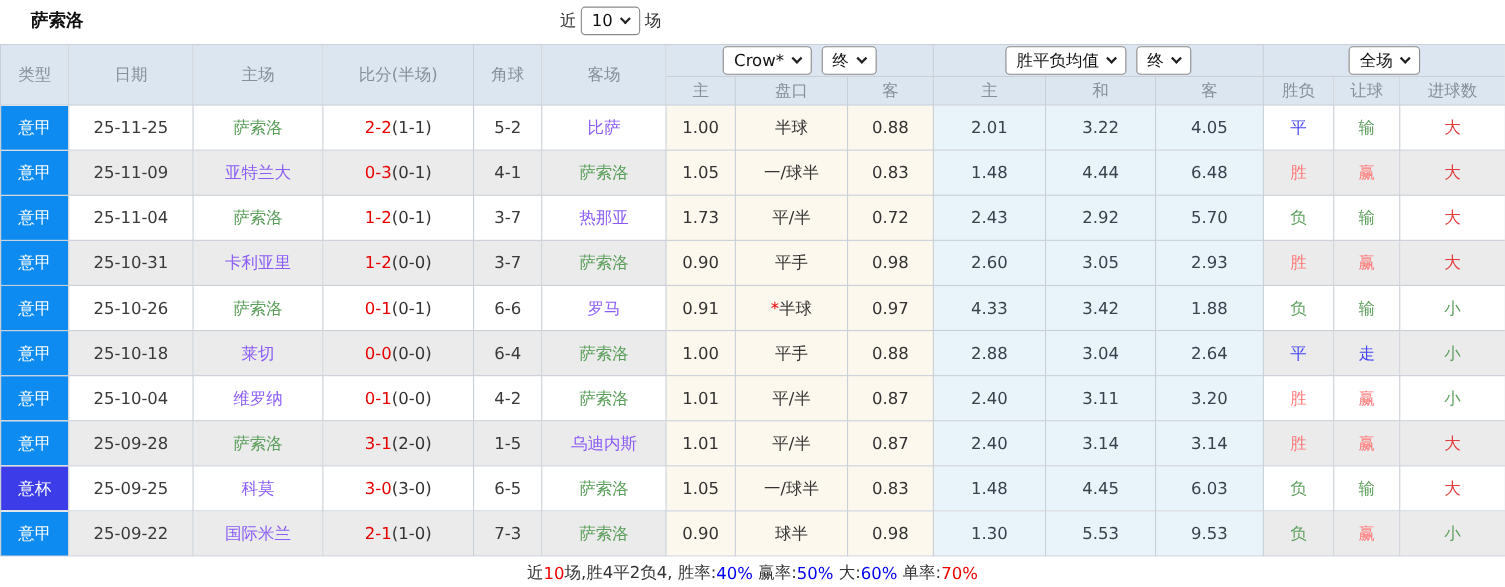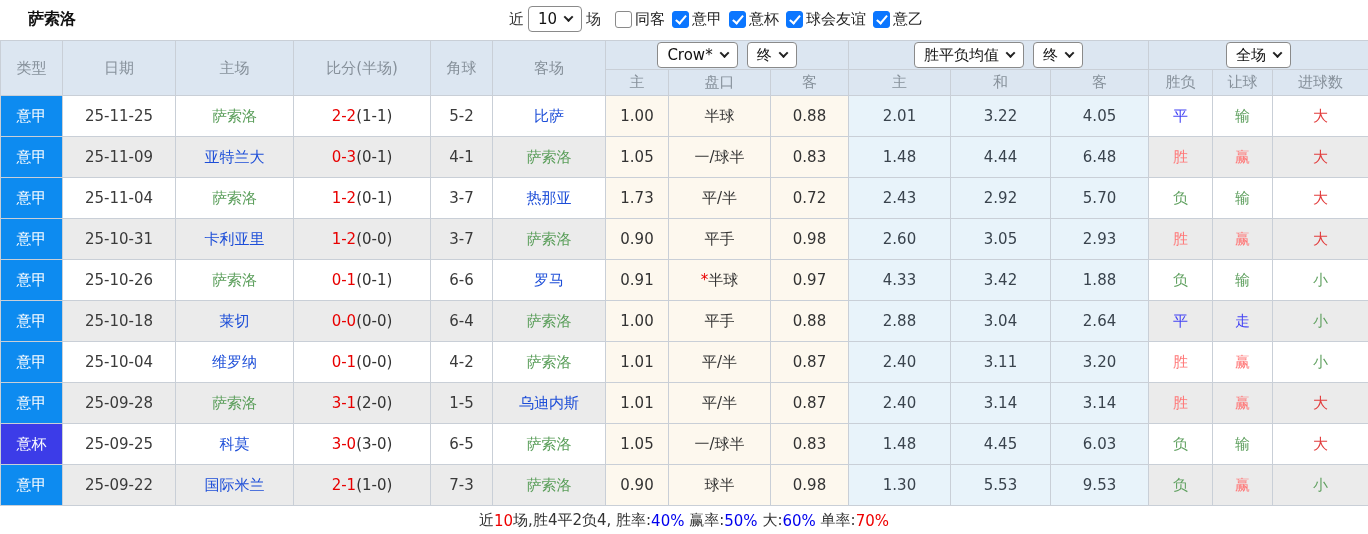--- a/index.html
+++ b/index.html
@@ -29,21 +29,21 @@
   thead th { background:#dce6f1; color:#86909a; font-weight:normal; }
   tr.hrow1 th { height:29px; }
   tr.hrow2 th { height:26px; }
   .hgroup { display:flex; align-items:flex-end; justify-content:center; gap:9px; }
   tbody tr { height:41px; }
   tbody td { color:#3a3a3a; }
   tbody tr:nth-child(even) td.stripe { background:#ebebeb; }
   td.c-type { color:#fff; }
   td.c-type.league { background:#0d8bf0; }
   td.c-type.cup { background:#3c3ce8; }
-  td.c-team { color:#1d4ed8; }
+  td.c-team { color:#8b5cf6; }
   td.c-team.focus { color:#5a9e5a; }
   td.c-score .ft { color:#e80000;text-align:right; }
   td.c-score .ht { color:#333; }
   td.c-odds { background:#fdf8ee; color:#333; }
   td.c-odds .star { color:#e80000; }
   td.c-avg { background:#e8f3fa; color:#39434d; }
   td.c-res.c-red { color:#e23d3d; }
   td.c-res.c-lightred { color:#ff7676; }
   td.c-res.c-green { color:#5fa05f; }
   td.c-res.c-blue { color:#4444f4; }
@@ -56,42 +56,20 @@
 
 <div class="topbar">
   <span class="title">萨索洛</span>
   <div class="controls">
     <span class="ctl-label">近</span>
     <span class="sel">
       <span>10</span>
       <i class="chev"></i>
     </span>
     <span class="ctl-label">场</span>
-    <span id="filters" style="display:inline-flex;align-items:center;">
-        <span class="filter">
-          <span class="cb"></span>
-          <span class="flabel">同客</span>
-        </span>
-        <span class="filter">
-          <span class="cb checked"></span>
-          <span class="flabel">意甲</span>
-        </span>
-        <span class="filter">
-          <span class="cb checked"></span>
-          <span class="flabel">意杯</span>
-        </span>
-        <span class="filter">
-          <span class="cb checked"></span>
-          <span class="flabel">球会友谊</span>
-        </span>
-        <span class="filter">
-          <span class="cb checked"></span>
-          <span class="flabel">意乙</span>
-        </span>
-      </span>
   </div>
 </div>
 
 <table>
   <colgroup>
     <col style="width:62px">
       <col style="width:113px">
       <col style="width:118px">
       <col style="width:137px">
     <col style="width:62px">

